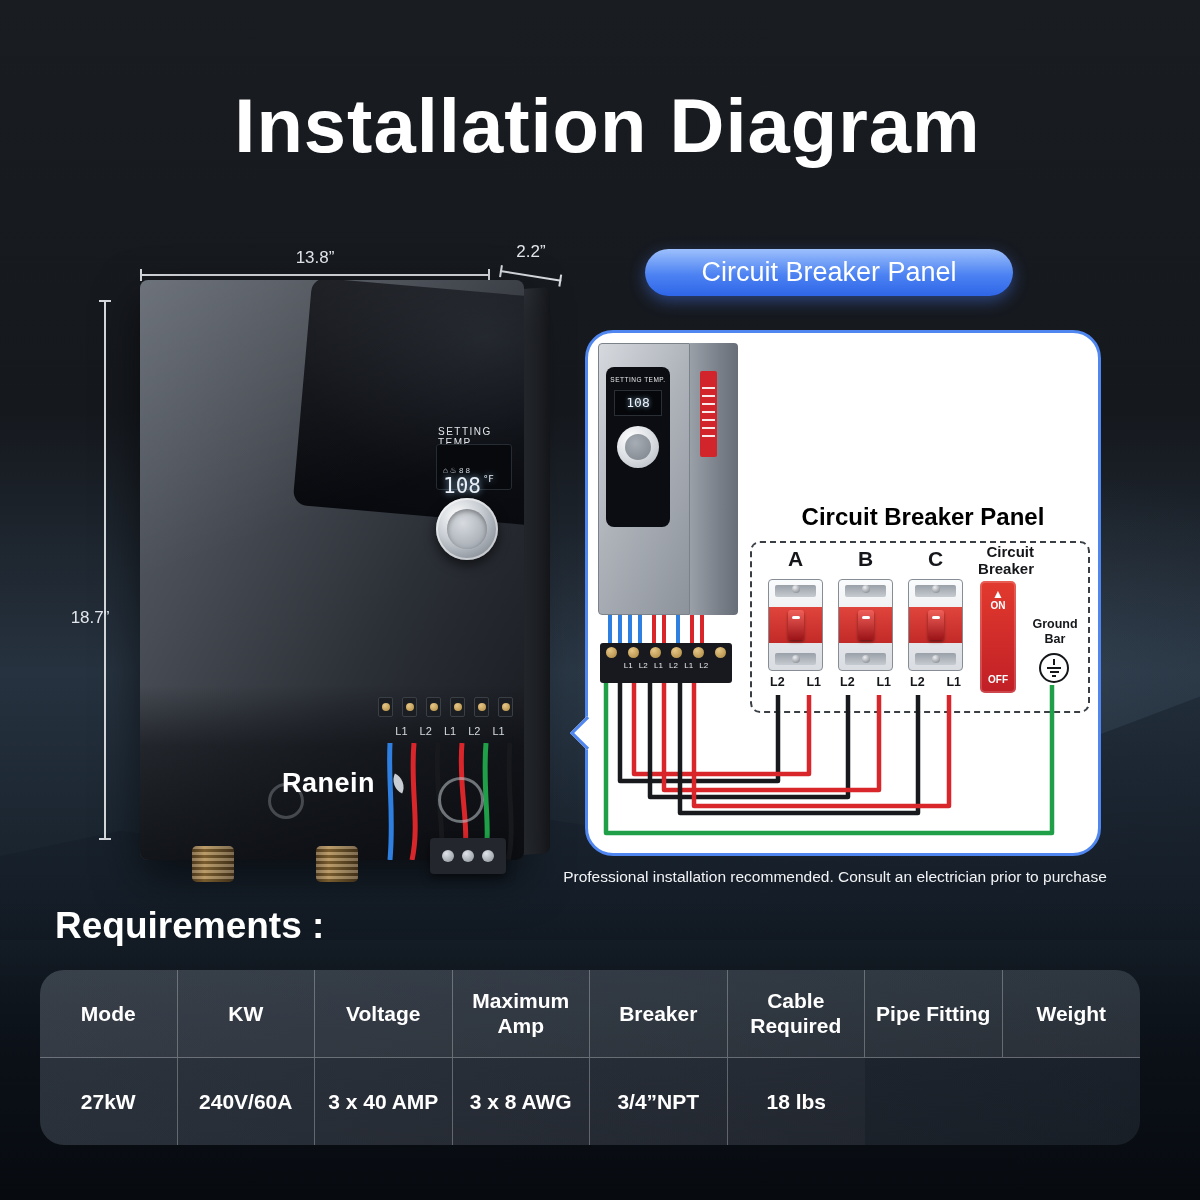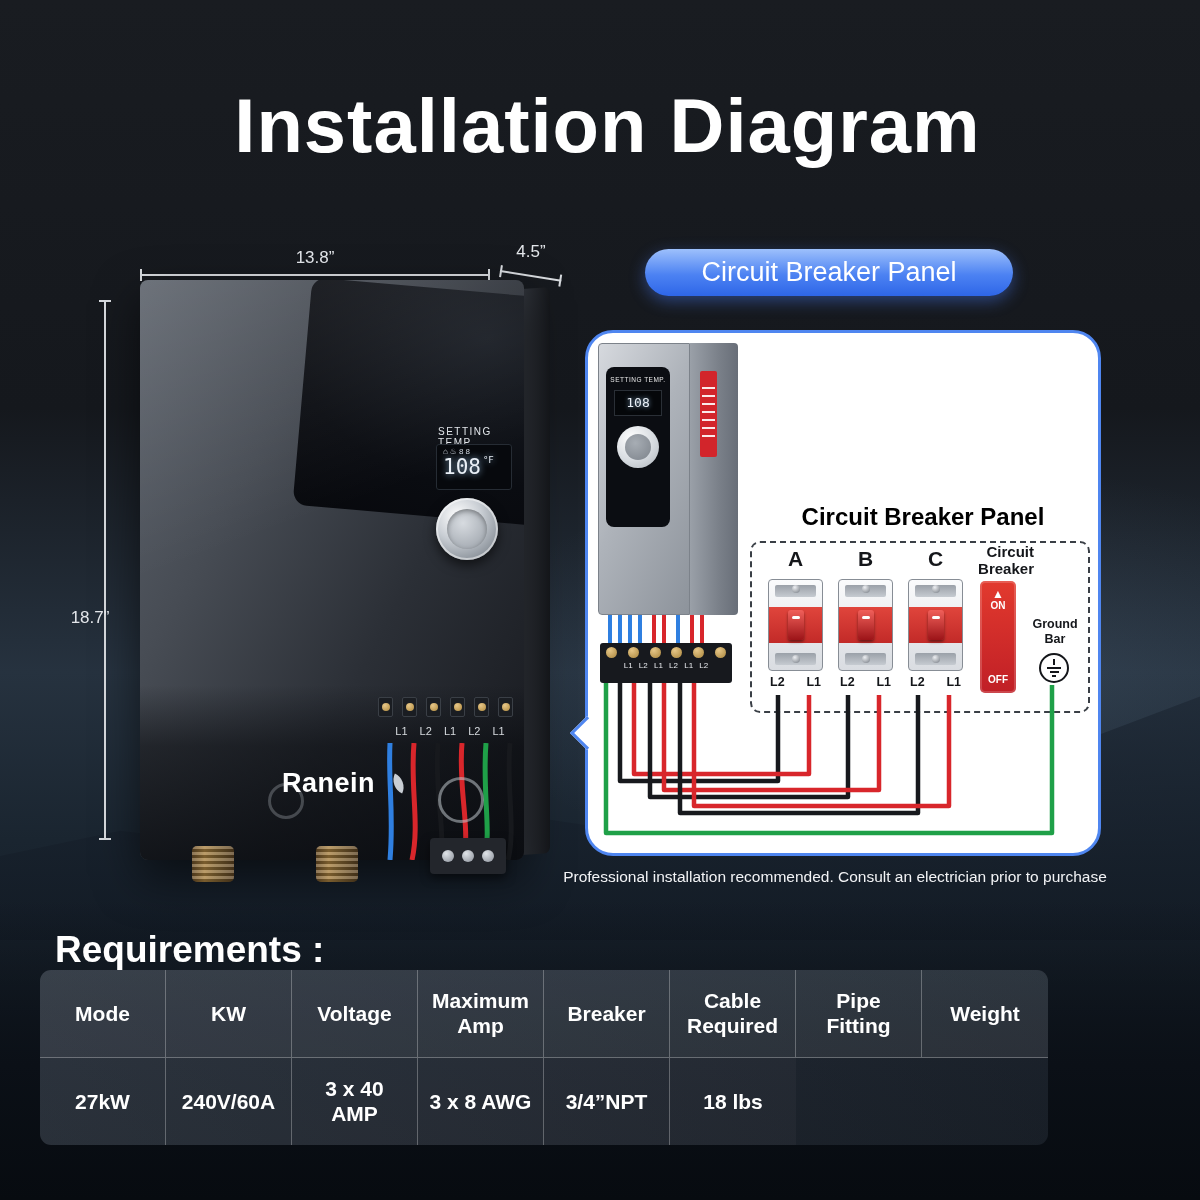--- a/index.html
+++ b/index.html
@@ -48,21 +48,21 @@
     background:linear-gradient(90deg,#31353c,#15171b); border-radius:0 6px 6px 0; transform:skewY(-4deg); }
   .heater-front { position:absolute; left:0; top:0; width:384px; height:580px; border-radius:8px; overflow:hidden;
     background:linear-gradient(118deg, #5d636c 0%, #474c54 30%, #2b2f36 62%, #16181d 100%);
     box-shadow:0 18px 45px rgba(0,0,0,.55); }
   .heater-front::after { content:''; position:absolute; inset:0;
     background:linear-gradient(160deg, rgba(255,255,255,.10), rgba(255,255,255,0) 42%); }
   .glass { position:absolute; right:-34px; top:8px; width:256px; height:228px; border-radius:14px; transform:rotate(5deg);
     background:radial-gradient(140% 120% at 70% 20%, #1b1f26 0%, #0a0c11 55%, #05060a 100%); }
   .disp-label { position:absolute; left:298px; top:146px; font-size:10px; letter-spacing:1.5px; color:#e2e6ea; z-index:2; }
   .lcd { position:absolute; left:296px; top:164px; width:76px; height:46px; z-index:2;
-    background:#07090d; border:1px solid #262c34; border-radius:3px; padding:2px 6px; }
+    background:#07090d; border:1px solid #262c34; border-radius:3px; padding:21px 6px; }
   .lcd-icons { font-size:8px; color:#cfd6de; letter-spacing:2px; }
   .lcd-main { font-family:"DejaVu Sans Mono", monospace; font-size:21px; line-height:1.1; color:#e9eff6;
     text-shadow:0 0 7px rgba(170,215,255,.85); }
   .lcd-unit { font-size:9px; vertical-align:top; margin-left:2px; }
   .knob { position:absolute; left:296px; top:218px; width:62px; height:62px; border-radius:50%; z-index:2;
     background:radial-gradient(circle at 35% 30%, #ffffff, #c9ced4 40%, #8f969e 75%, #6e747c 100%);
     box-shadow:0 5px 12px rgba(0,0,0,.6), inset 0 0 0 2px rgba(255,255,255,.5);
     display:flex; align-items:center; justify-content:center; }
   .knob-inner { width:40px; height:40px; border-radius:50%;
     background:radial-gradient(circle at 40% 35%, #d7dbe0, #aab0b7 70%, #8b9199);
@@ -163,22 +163,22 @@
   .gnd-sym { display:flex; flex-direction:column; align-items:center; gap:2px; }
   .gnd-sym .stem { width:2px; height:6px; background:#14161a; }
   .gnd-sym .bar1 { width:14px; height:2px; background:#14161a; }
   .gnd-sym .bar2 { width:9px; height:2px; background:#14161a; }
   .gnd-sym .bar3 { width:4px; height:2px; background:#14161a; }
 
   .wiring-svg { position:absolute; inset:0; z-index:4; pointer-events:none; }
 
   
   .note { left:552px; top:868px; width:566px; text-align:center; font-size:15.5px; color:#f2f3f5; z-index:2; }
-  .req-heading { left:55px; top:905px; font-size:37px; font-weight:700; z-index:2;margin-top:24px; }
-  .req-table { left:40px; top:970px; width:1008px; height:175px; border-radius:11px; overflow:hidden; z-index:2;
+  .req-heading { left:55px; top:905px; font-size:37px; font-weight:700; z-index:2; }
+  .req-table { left:40px; top:970px; width:1100px; height:175px; border-radius:24px; overflow:hidden; z-index:2;
     display:grid; grid-template-columns:repeat(8, 1fr); grid-template-rows:1fr 1fr;
     background:linear-gradient(90deg, rgba(130,145,165,.22), rgba(105,120,140,.16)); }
   .cell { display:flex; align-items:center; justify-content:center; text-align:center;
     font-size:21px; font-weight:700; line-height:1.2; padding:6px 10px;
     border-right:1px solid rgba(255,255,255,.28); }
   .cell.last { border-right:none; }
   .cell.head { background:rgba(255,255,255,.07); border-bottom:1px solid rgba(255,255,255,.28); }
   .cell.body { background:rgba(255,255,255,.03); }
 </style>
 </head>
@@ -187,21 +187,21 @@
 <div class="abs bg-mountains"></div>
 <div class="abs bg-water"></div>
 
 <h1 class="abs title">Installation Diagram</h1>
 
 <div class="abs dim-w">
   <span class="dim-label">13.8”</span>
   <div class="dim-line"></div>
 </div>
 <div class="abs dim-d">
-  <span class="dim-label">4.5”</span>
+  <span class="dim-label">2.2”</span>
   <div class="dim-line"></div>
 </div>
 <div class="abs dim-h"></div>
 <div class="abs dim-h-label dim-label">18.7”</div>
 
 <div class="abs heater-wrap">
   <div class="heater-side"></div>
   <div class="heater-front">
     <div class="glass"></div>
     <div class="disp-label">SETTING TEMP.</div>

